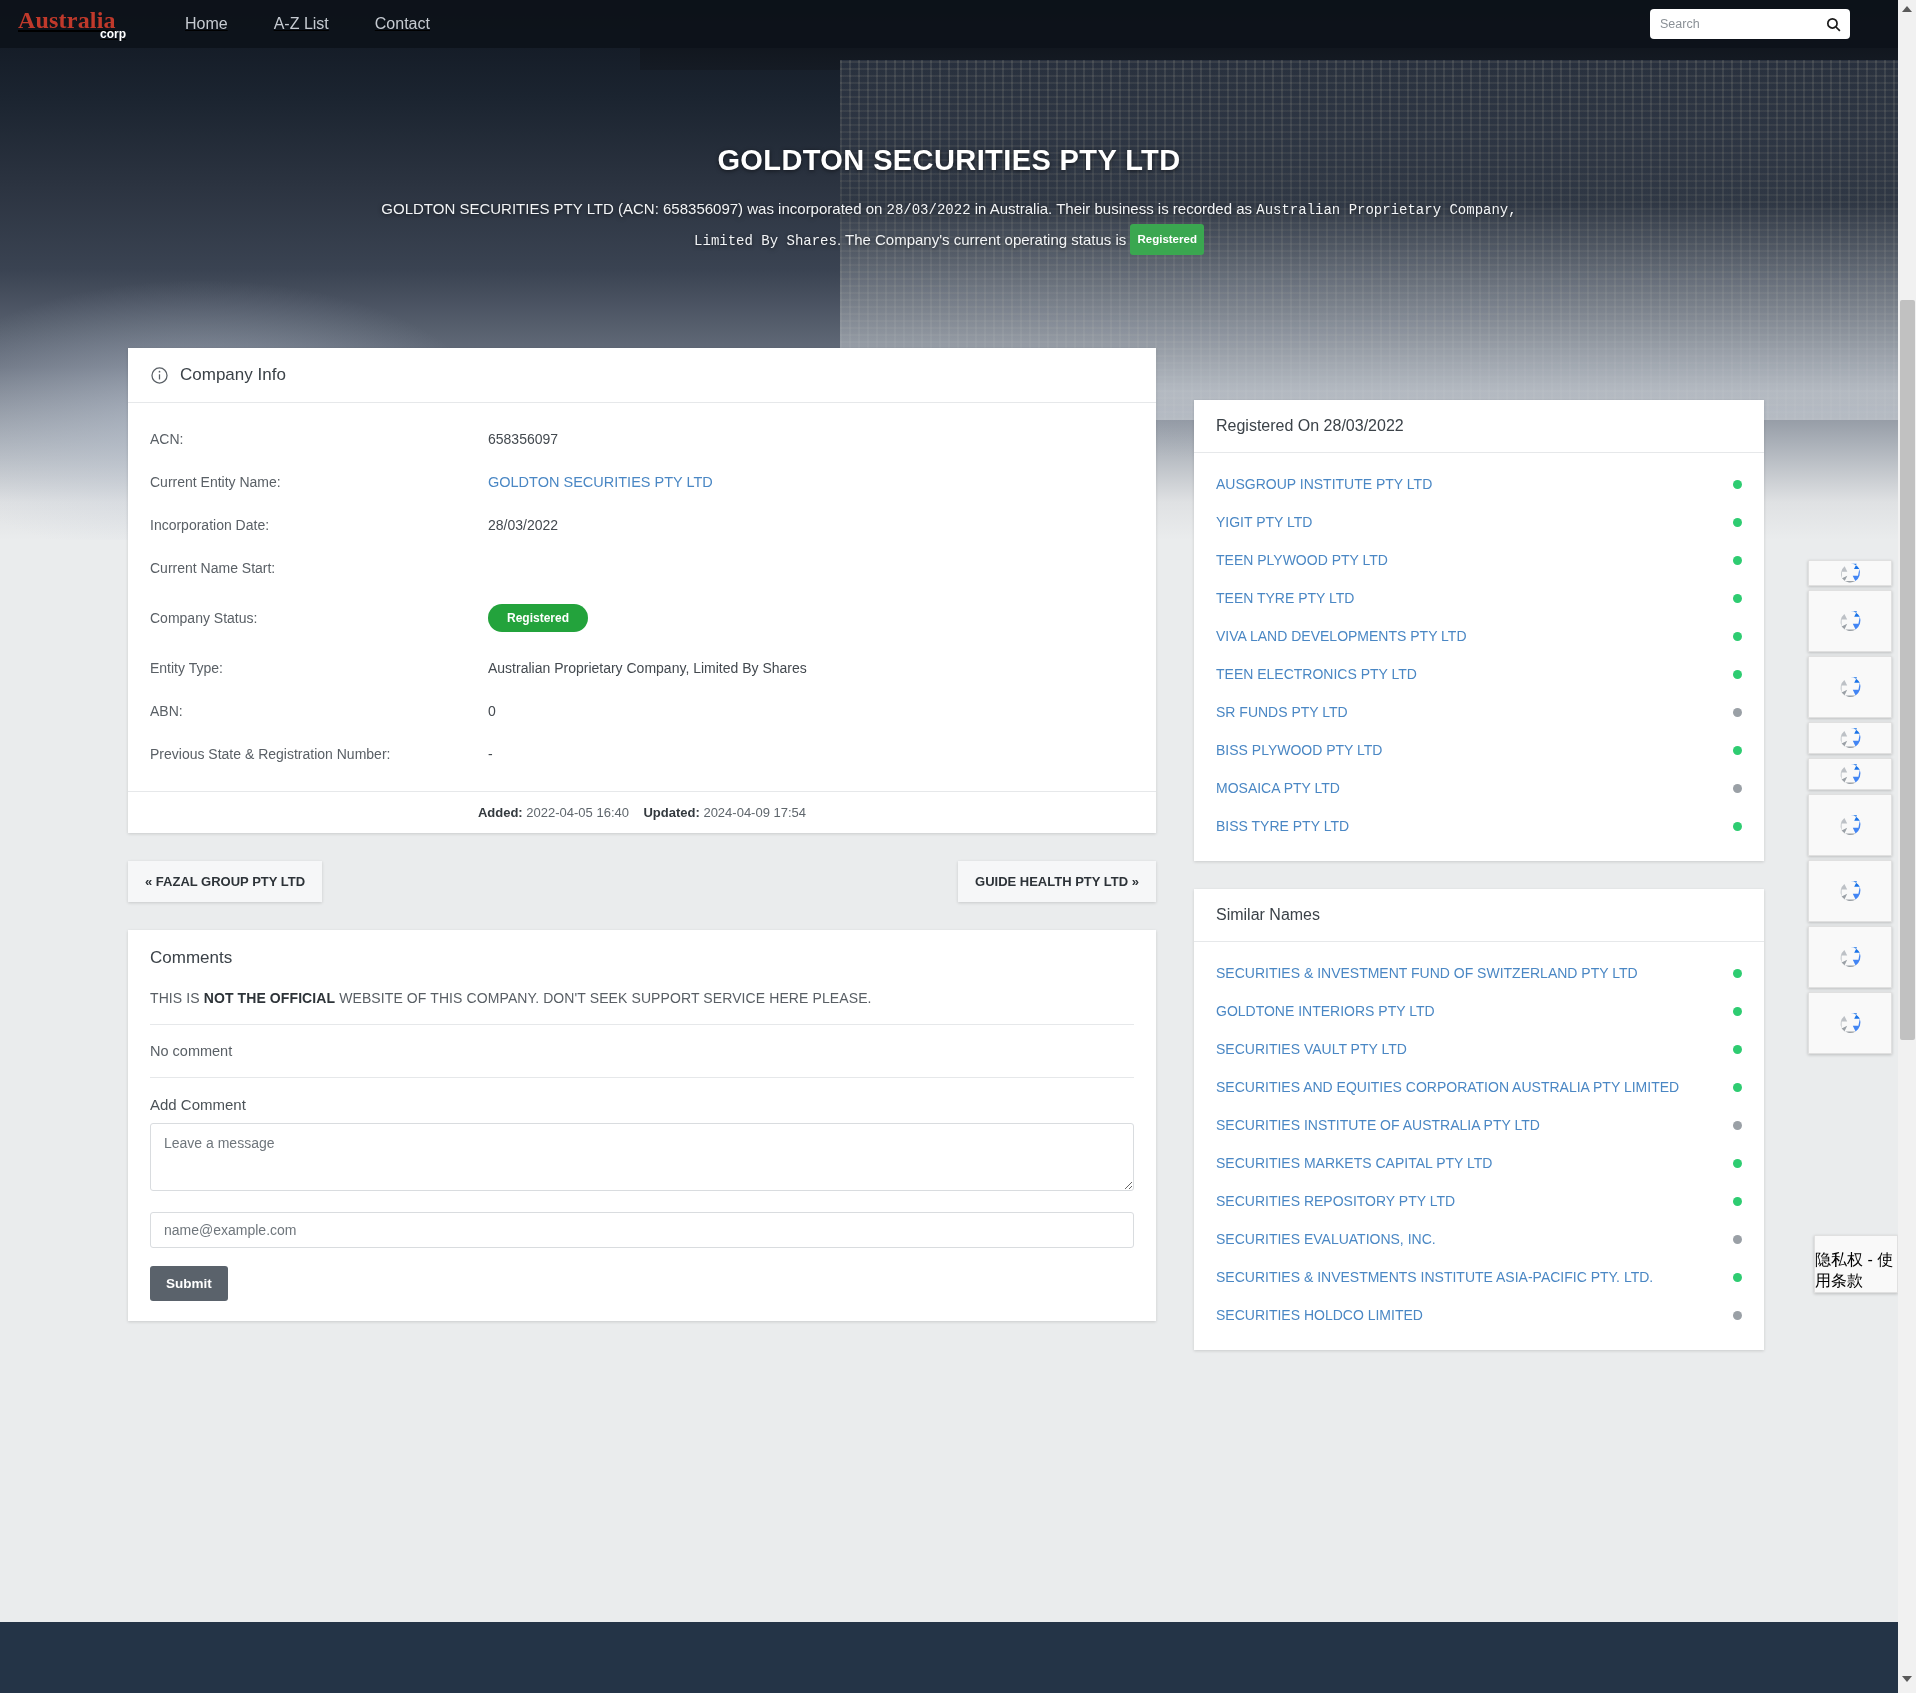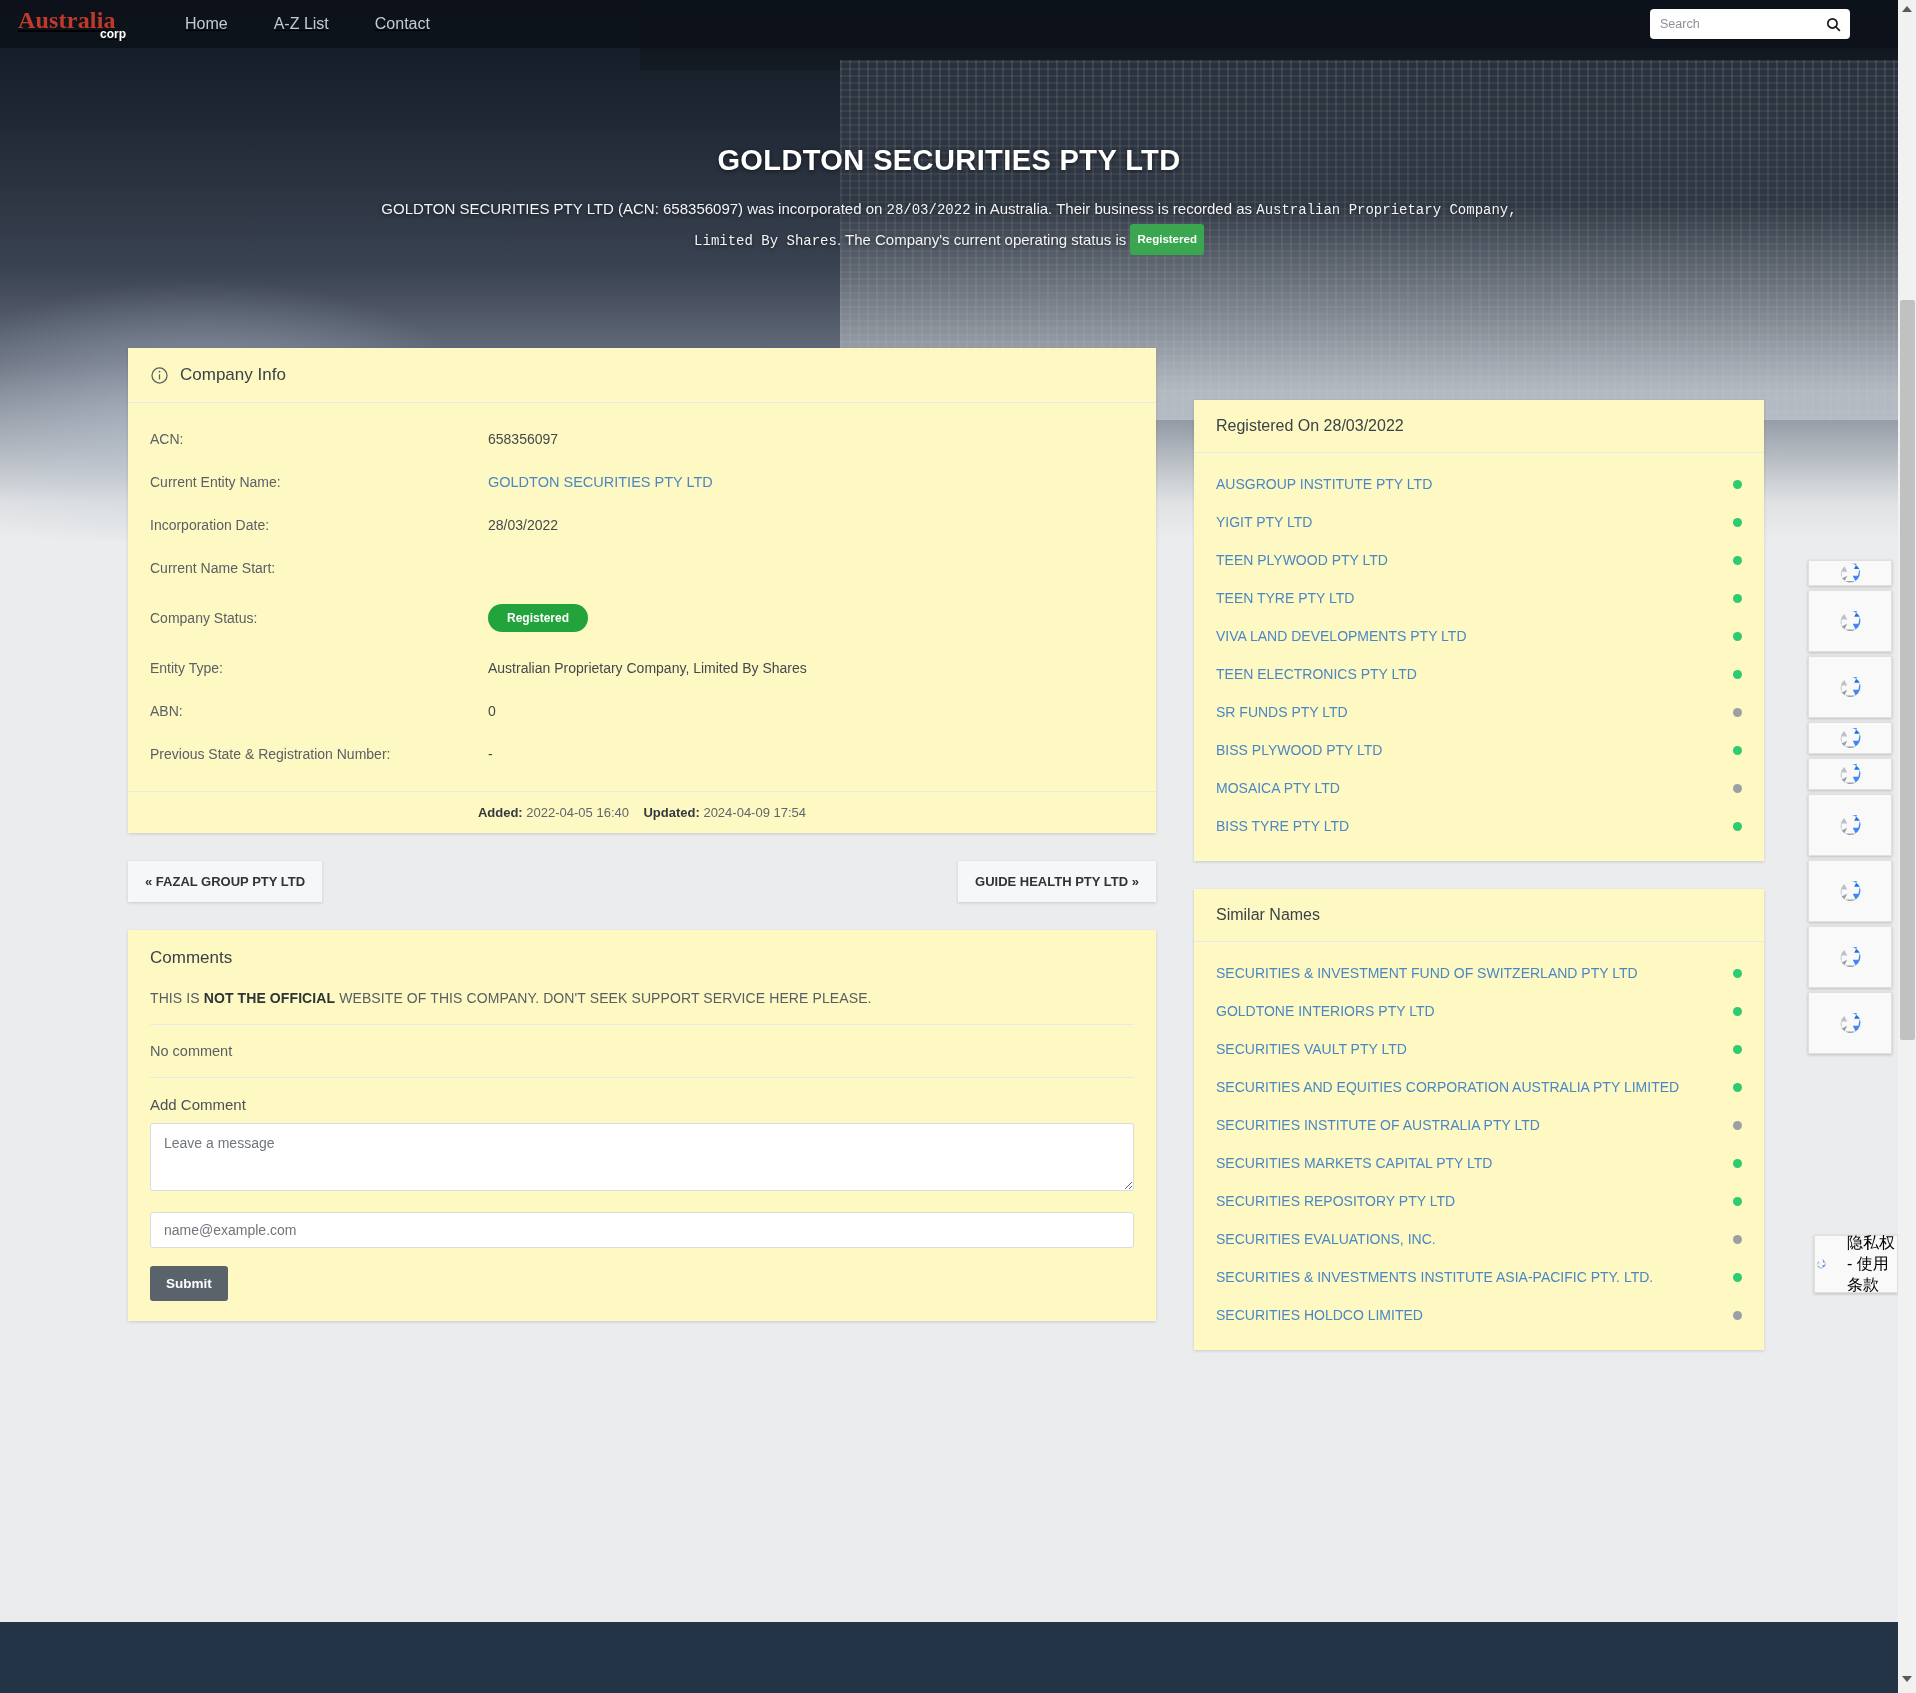--- a/index.html
+++ b/index.html
@@ -79,21 +79,21 @@
   .badge-green{
     display:inline-block; background:#3aa750; color:#fff; font-size:11.5px; font-weight:700;
     padding:2px 7px; border-radius:3px; vertical-align:2px; text-shadow:none;
   }
 
   
   .page{ position:absolute; top:0; left:0; width:1898px; z-index:12; }
   .left-col{ position:absolute; left:128px; top:348px; width:1028px; }
   .right-col{ position:absolute; left:1194px; top:372px; width:570px;margin-top:28px; }
 
-  .card{ background:#fef9c3; box-shadow:0 1px 3px rgba(0,0,0,.14); margin-bottom:28px; }
+  .card{ background:#ffffff; box-shadow:0 1px 3px rgba(0,0,0,.14); margin-bottom:28px; }
   .card-head{
     padding:17px 22px; border-bottom:1px solid #e6e8ea;
     font-size:17px; color:#3b4248; display:flex; align-items:center; gap:11px;
   }
   .card-body{ padding:14px 22px 16px; }
 
   .info-row{ display:flex; align-items:center; min-height:43px; }
   .info-label{ width:338px; font-size:14px; color:#5a6066; }
   .info-val{ font-size:14px; color:#43494f; }
   .info-val a{ color:#4a87c4; text-decoration:none; font-size:14.5px; }
@@ -157,21 +157,21 @@
 
   
   .rc-stack{ position:absolute; right:18px; top:560px; width:90px; z-index:35; }
   .rc{
     width:84px; height:62px; background:#f9f9f9; border:1px solid #e0e0e0;
     box-shadow:0 1px 3px rgba(0,0,0,.2); margin-bottom:4px;
     display:flex; flex-direction:column; align-items:center; justify-content:center; overflow:hidden;
   }
   .rc-last{ position:absolute; right:18px; top:1235px; width:84px; height:58px;
     background:#f9f9f9; border:1px solid #e0e0e0; box-shadow:0 1px 3px rgba(0,0,0,.2);
-    display:flex; flex-direction:row; align-items:center; justify-content:flex-end; z-index:35;gap:20px; }
+    display:flex; flex-direction:column; align-items:center; justify-content:flex-end; z-index:35;gap:20px; }
 </style>
 </head>
 <body>
 
 <div class="hero">
   <div class="bridge"></div>
   <div class="city"></div>
   <div class="opera"></div>
 </div>
 

